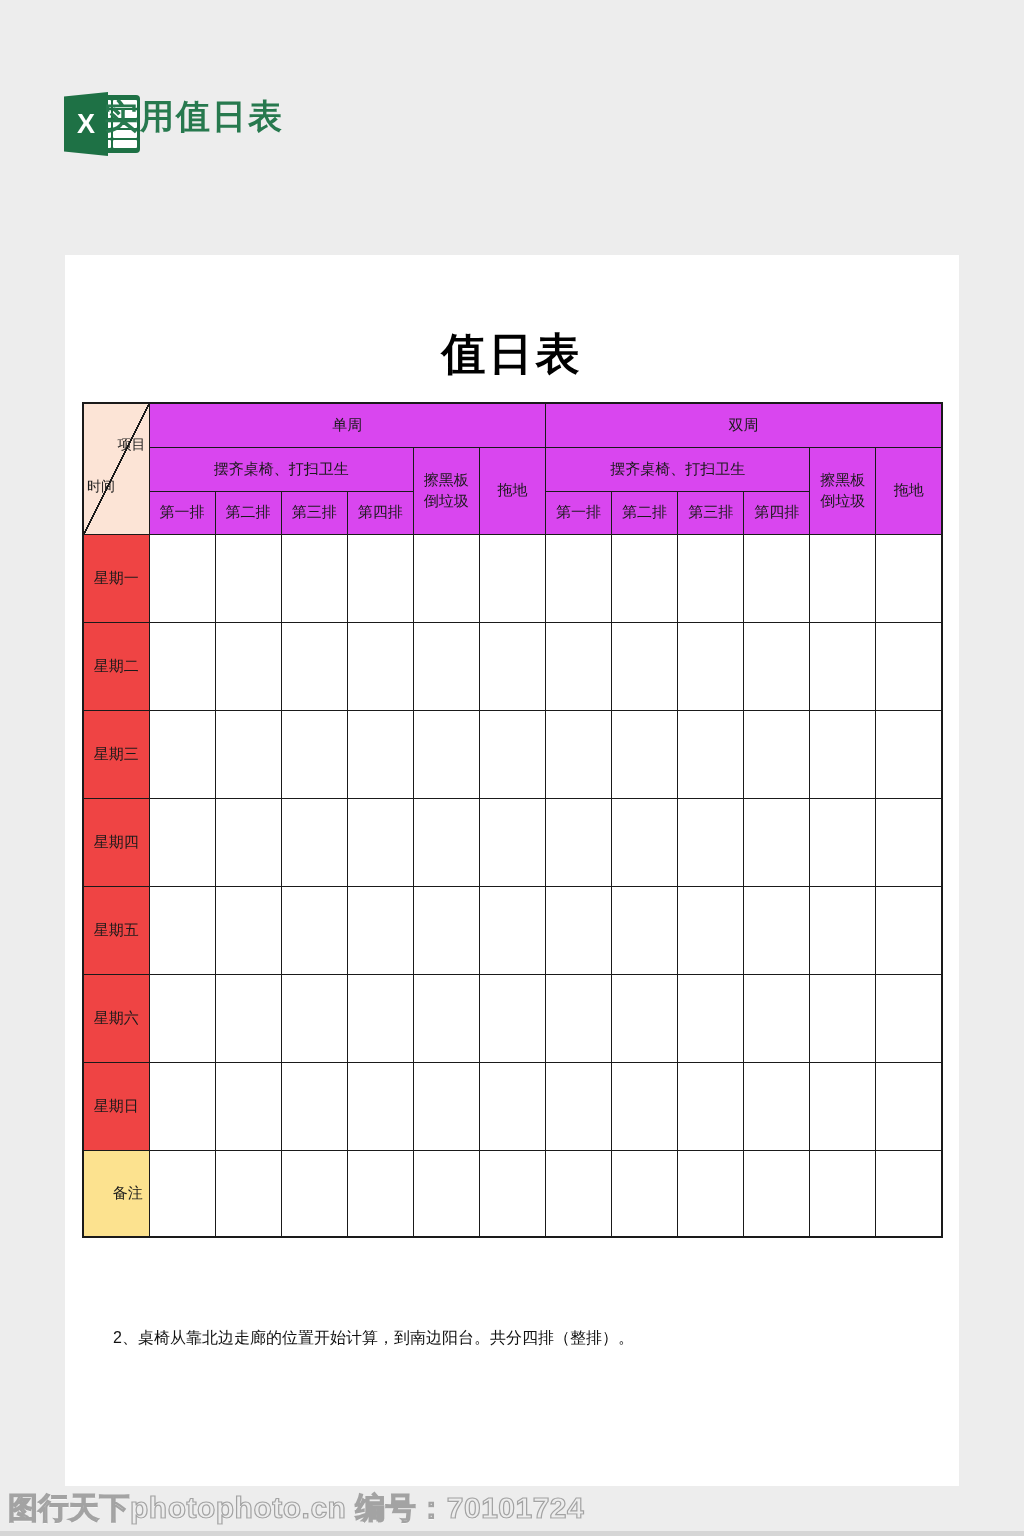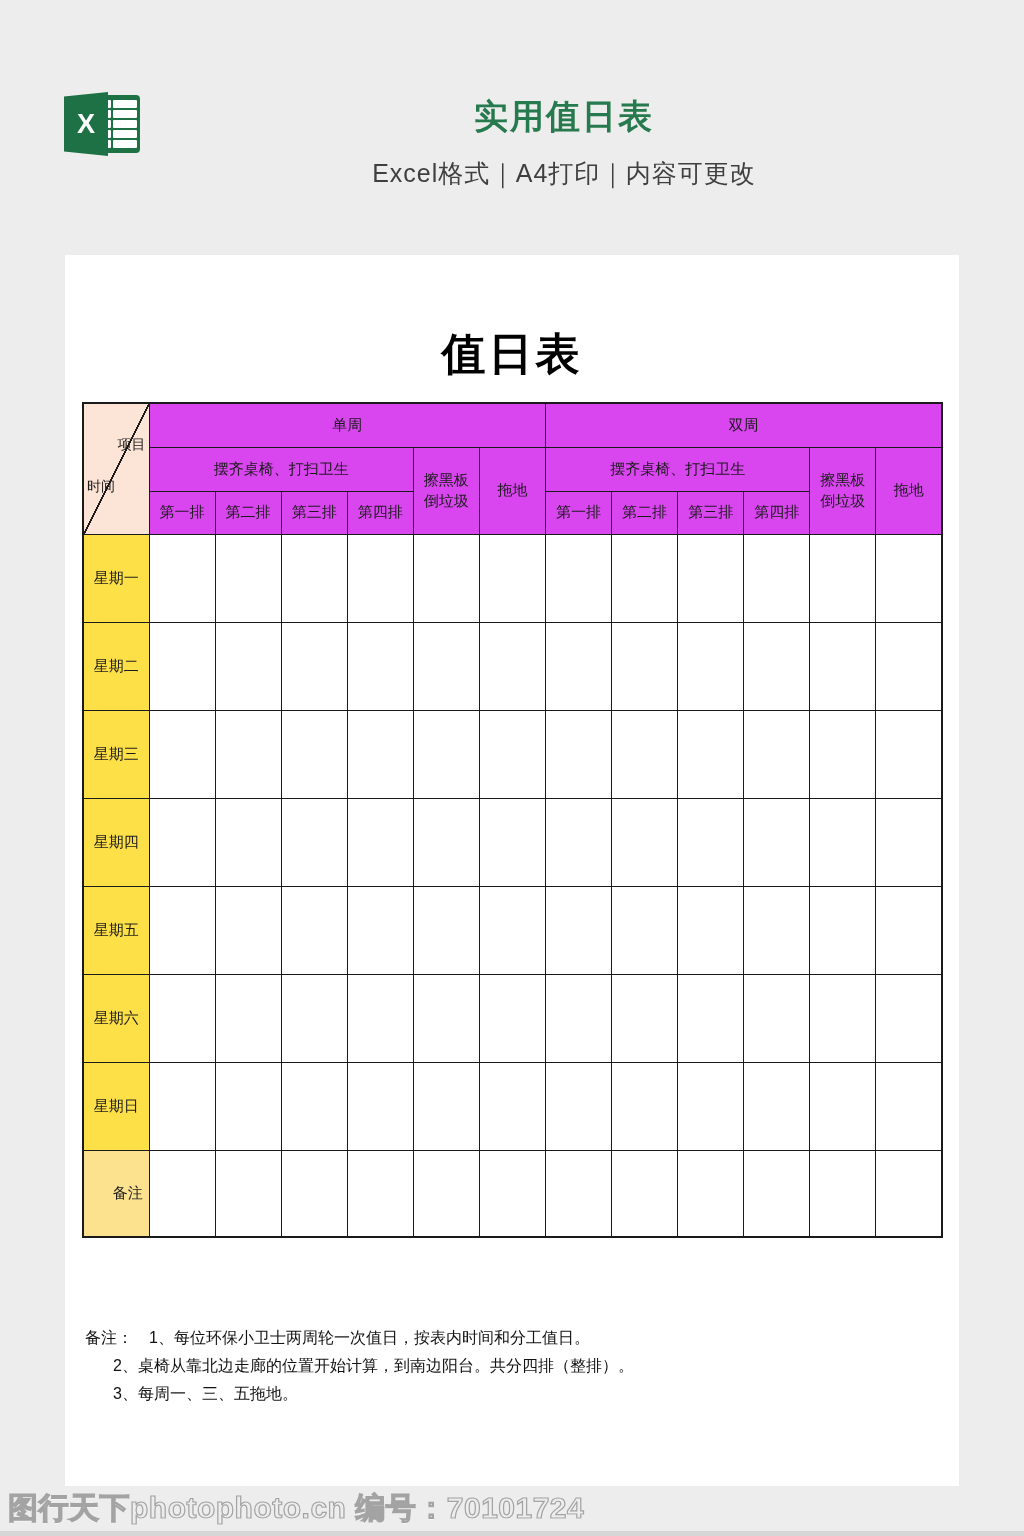--- a/index.html
+++ b/index.html
@@ -20,21 +20,21 @@
     display:grid; grid-template-columns:38% 62%; grid-template-rows:repeat(5,1fr); gap:2px;
   }
   .logo-sheet div { background:#ffffff; border-radius:1px; }
   .logo-flap {
     position:absolute; left:0; top:0; width:44px; height:64px;
     background:#1E7145;
     clip-path:polygon(0 7%, 100% 0, 100% 100%, 0 93%);
     display:flex; align-items:center; justify-content:center;
     color:#ffffff; font-weight:bold; font-size:27px;
   }
-  .banner-text { position:absolute; left:104px; top:94px; width:920px; text-align:center; }
+  .banner-text { position:absolute; left:104px; top:94px; width:920px; text-align:left; }
   .banner-title { font-size:34px; font-weight:bold; color:#27794E; letter-spacing:2px; }
   .banner-subtitle { margin-top:17px; font-size:25px; color:#3f3f3f; letter-spacing:1px; }
 
   
   .page {
     position:absolute; left:65px; top:255px; width:894px; height:1231px;
     background:#ffffff;
   }
   .sheet-title {
     position:absolute; left:0; top:70px; width:100%;
@@ -51,21 +51,21 @@
     border:1px solid #1a1a1a;
     text-align:center; vertical-align:middle;
     font-size:15px; font-weight:normal; overflow:hidden;
   }
   col.c-label { width:66px; }
   tr.hdr1 { height:44px; } tr.hdr2 { height:44px; } tr.hdr3 { height:43px; }
   tr.day  { height:88px; } tr.remark { height:87px; }
   .hdr-cell { background:#d946ef; }
   .week-cell { font-weight:bold; }
   .two-line { white-space:pre-line; line-height:1.35; }
-  td.day-label { background:#fde047; }
+  td.day-label { background:#ef4444; }
   td.remark-label { background:#FCE28F;padding-left:23px; }
   td.duty-cell { background:#ffffff; }
 
   
   th.corner {
     position:relative; background:#FCE4D6; padding:0;
     background-image:linear-gradient(to bottom right,
       transparent calc(50% - 1px), #1a1a1a calc(50% - 1px),
       #1a1a1a calc(50% + 1px), transparent calc(50% + 1px));
   }
@@ -103,21 +103,20 @@
     <div></div>
       <div></div>
       <div></div>
       <div></div>
       <div></div>
   </div>
   <div class="logo-flap">X</div>
 </div>
 <div class="banner-text">
   <div class="banner-title">实用值日表</div>
-  <div class="banner-subtitle">Excel格式｜A4打印｜内容可更改</div>
 </div>
 
 <div class="page">
   <div class="sheet-title">值日表</div>
 
   <table class="duty">
     <colgroup>
       <col class="c-label">
       <col>
         <col>
@@ -280,22 +279,17 @@
           <td class="duty-cell"></td>
           <td class="duty-cell"></td>
           <td class="duty-cell"></td>
           <td class="duty-cell"></td>
         </tr>
     </tbody>
   </table>
 </div>
 
 <div class="notes">
-  <div class="first-line">
-    <span class="notes-label">备注：</span>
-    <span class="note-item">1、每位环保小卫士两周轮一次值日，按表内时间和分工值日。</span>
-  </div>
   <span class="note-item indented">2、桌椅从靠北边走廊的位置开始计算，到南边阳台。共分四排（整排）。</span>
-  <span class="note-item indented">3、每周一、三、五拖地。</span>
 </div>
 
 <div class="watermark">图行天下photophoto.cn 编号：70101724</div>
 <div class="bottom-strip"></div>
 
 </body></html>

